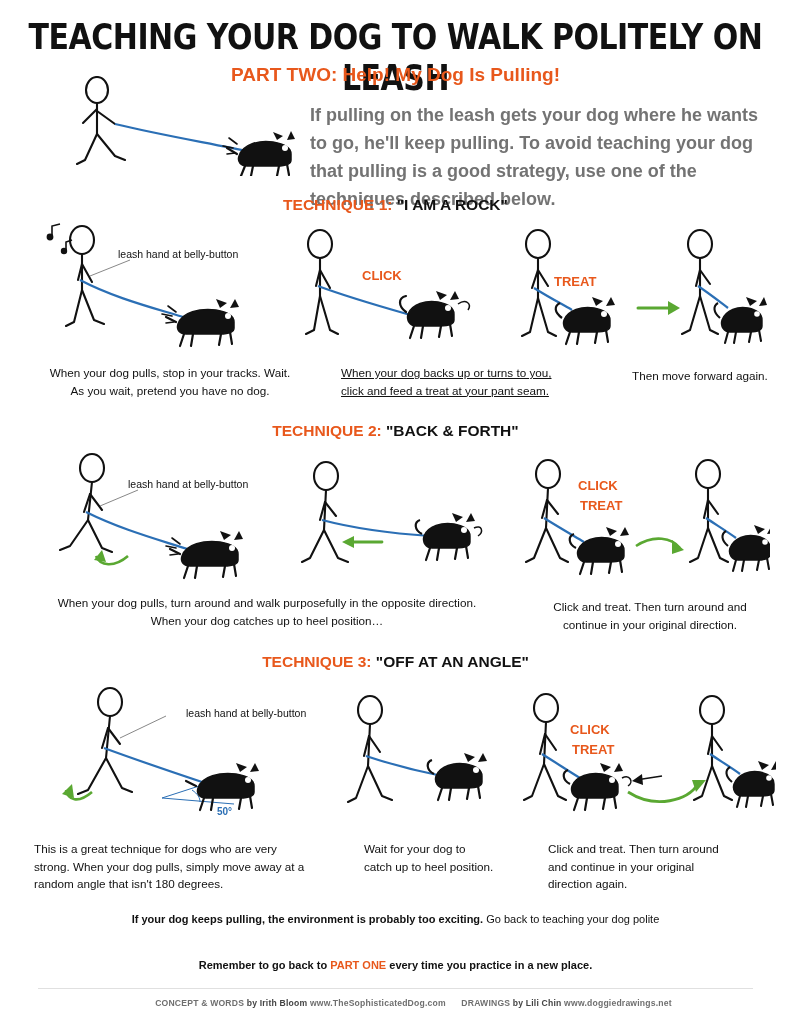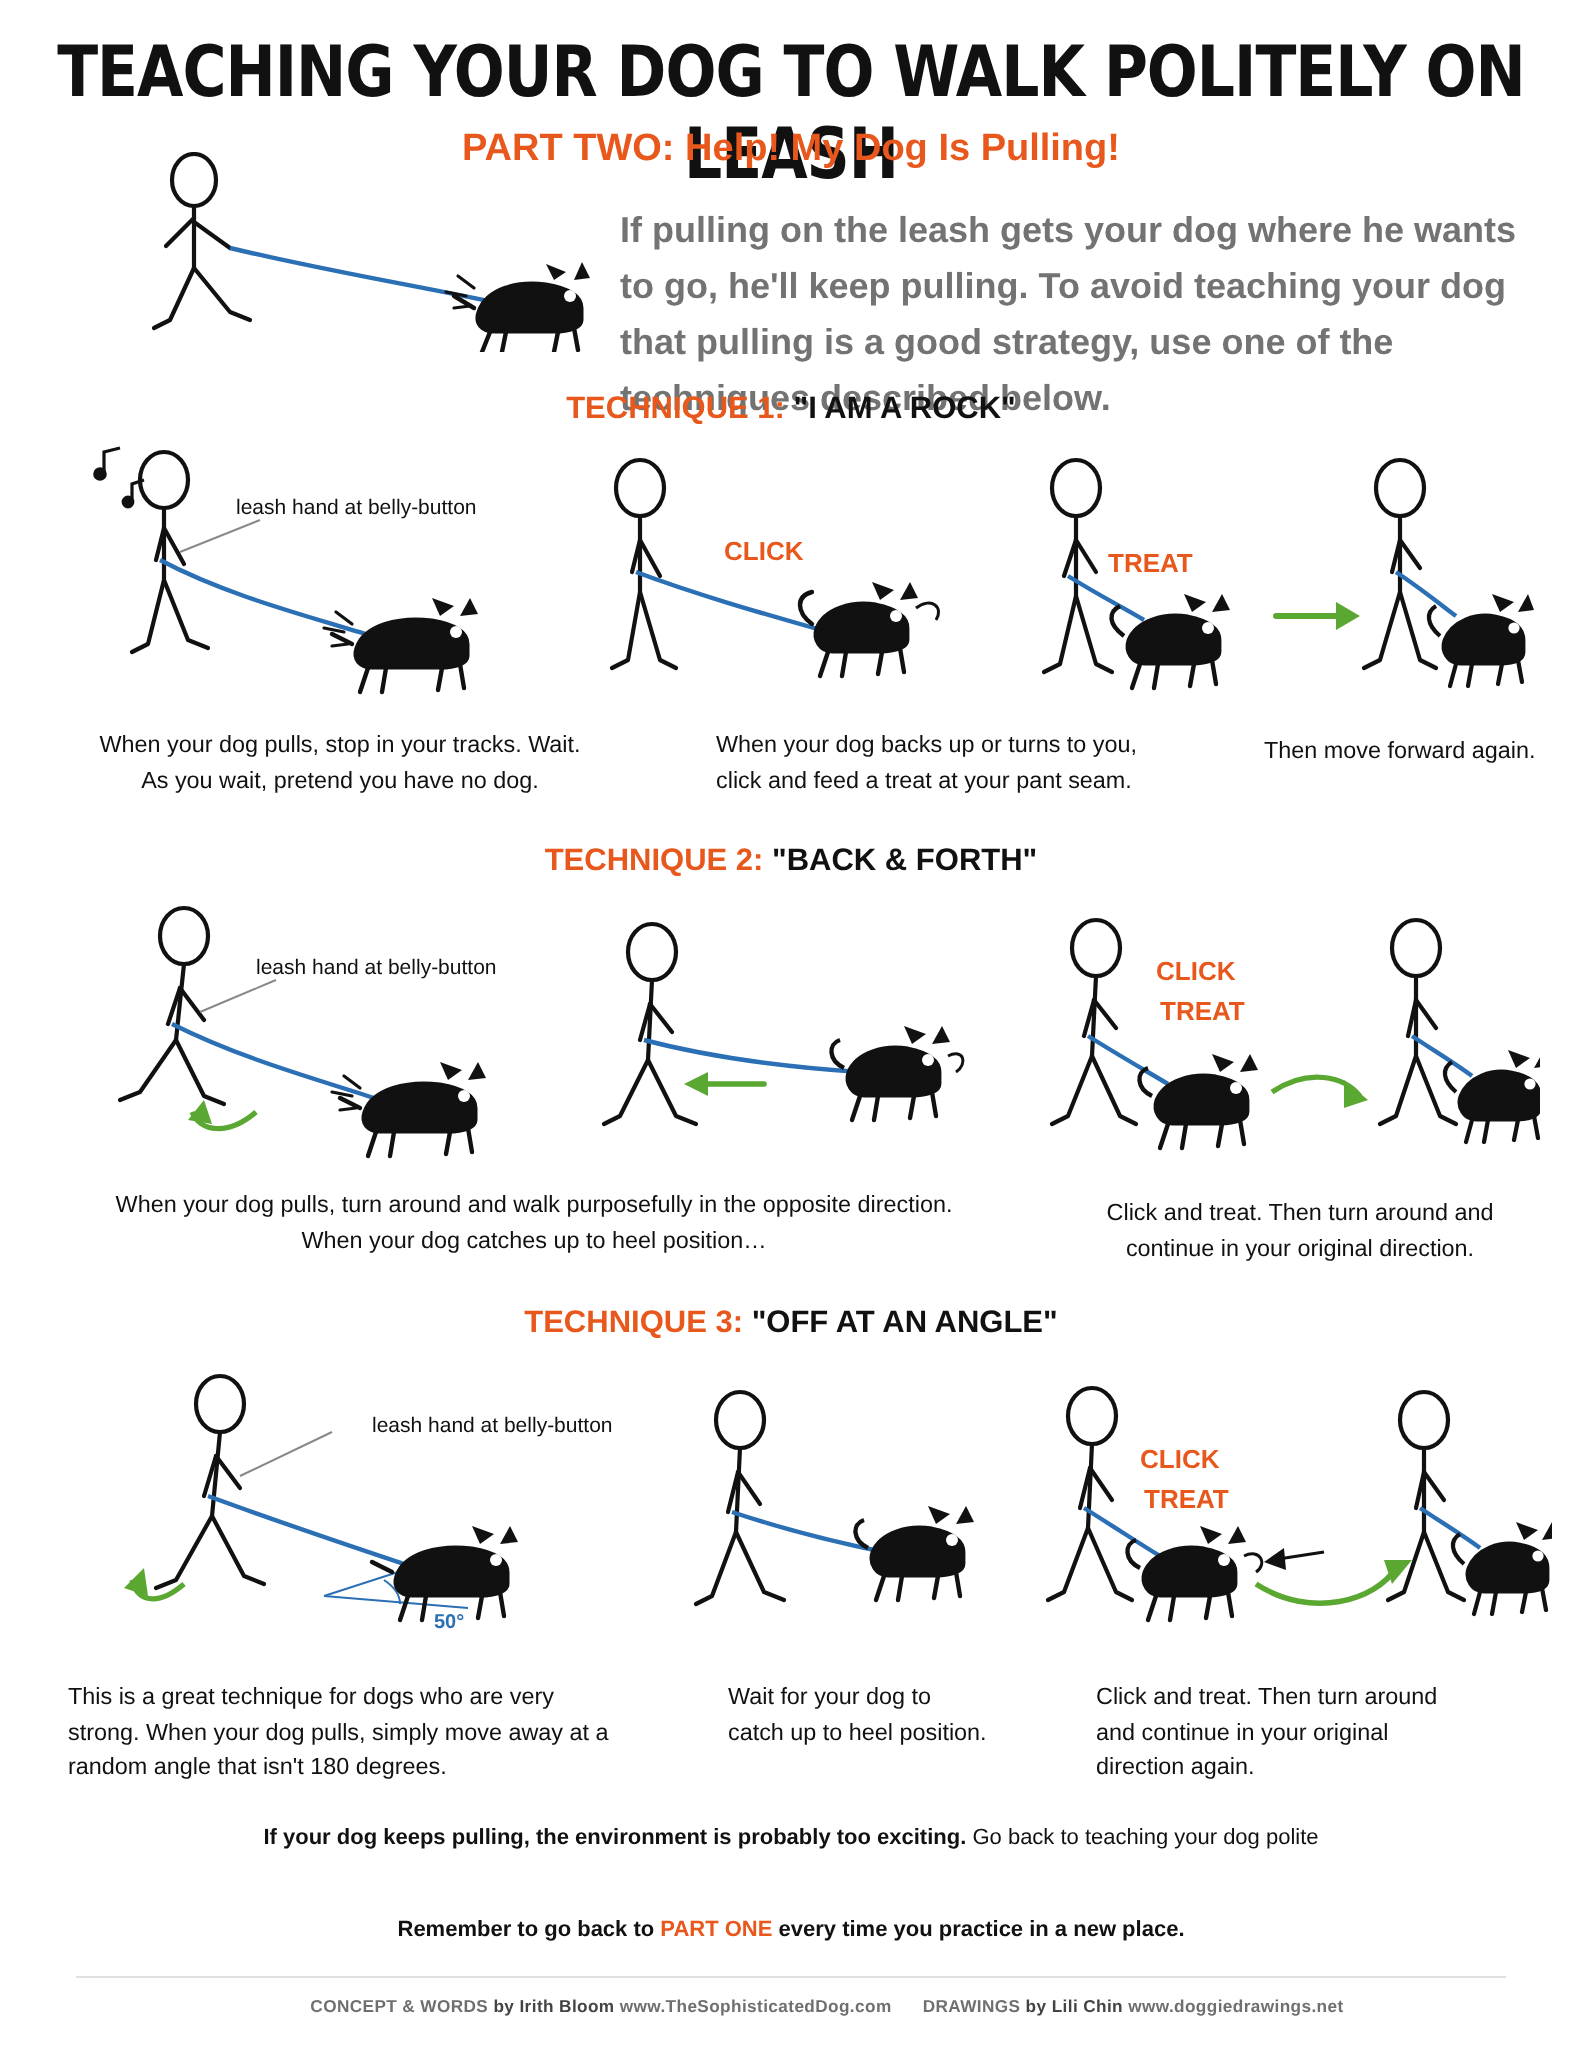--- a/index.html
+++ b/index.html
@@ -169,21 +169,21 @@
       <path d="M6 20 C10 10 24 6 36 8 C46 10 52 14 52 20 L52 26 C52 30 46 32 38 32 L14 32 C8 32 4 26 6 20 Z" fill="#111" stroke="#111" stroke-width="1.4"></path>
       <path d="M38 6 L34 -3 L45 1 Z" fill="#111"></path>
       <path d="M48 6 L53 -3 L57 5 Z" fill="#111"></path>
       <circle cx="46" cy="14" r="3" fill="#fff"></circle>
       <path d="M12 32 L8 44 M21 32 L19 44 M39 32 L37 43 M48 30 L50 42" stroke="#111" stroke-width="2.2" fill="none" stroke-linecap="round"></path>
       <path d="M4 18 C-4 12 -4 4 4 2" stroke="#111" stroke-width="2.2" fill="none" stroke-linecap="round"></path>
       <path d="M56 10 C64 4 70 10 66 16" stroke="#111" stroke-width="1.5" fill="none"></path>
     </g>
   </svg>
   <div class="callout" style="left:362px;top:268px;">CLICK</div>
-  <div class="cap" style="left:358px;top:364px;width:250px;white-space:pre-line;">When your dog backs up or turns to you,
+  <div class="cap" style="left:341px;top:364px;width:250px;white-space:pre-line;text-decoration:underline;">When your dog backs up or turns to you,
 click and feed a treat at your pant seam.</div>
 
   <svg class="scene" style="left:500px;top:222px;" width="140" height="140" viewBox="0 0 140 140">
     <g fill="none" stroke="#111" stroke-width="2.1" stroke-linecap="round" stroke-linejoin="round">
       <ellipse cx="38" cy="22" rx="12" ry="14"></ellipse>
       <path d="M38 36 L38 76"></path>
       <path d="M38 48 L32 66"></path>
       <path d="M38 48 L48 64"></path>
       <path d="M38 76 L30 110 L22 114"></path>
       <path d="M38 76 L48 110 L56 114"></path>

